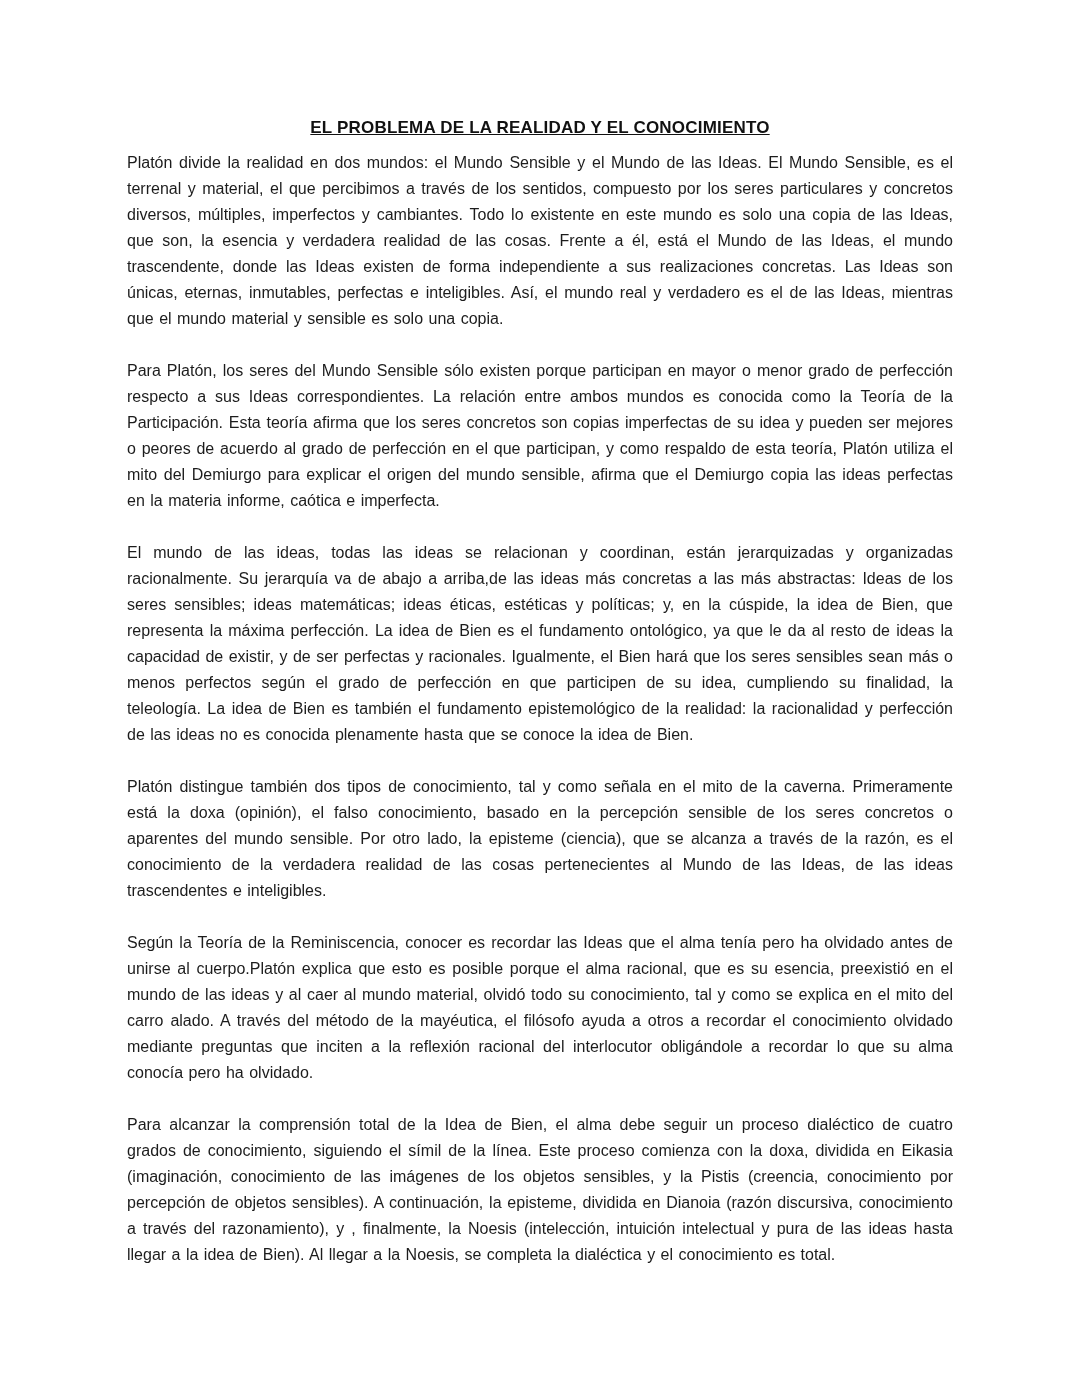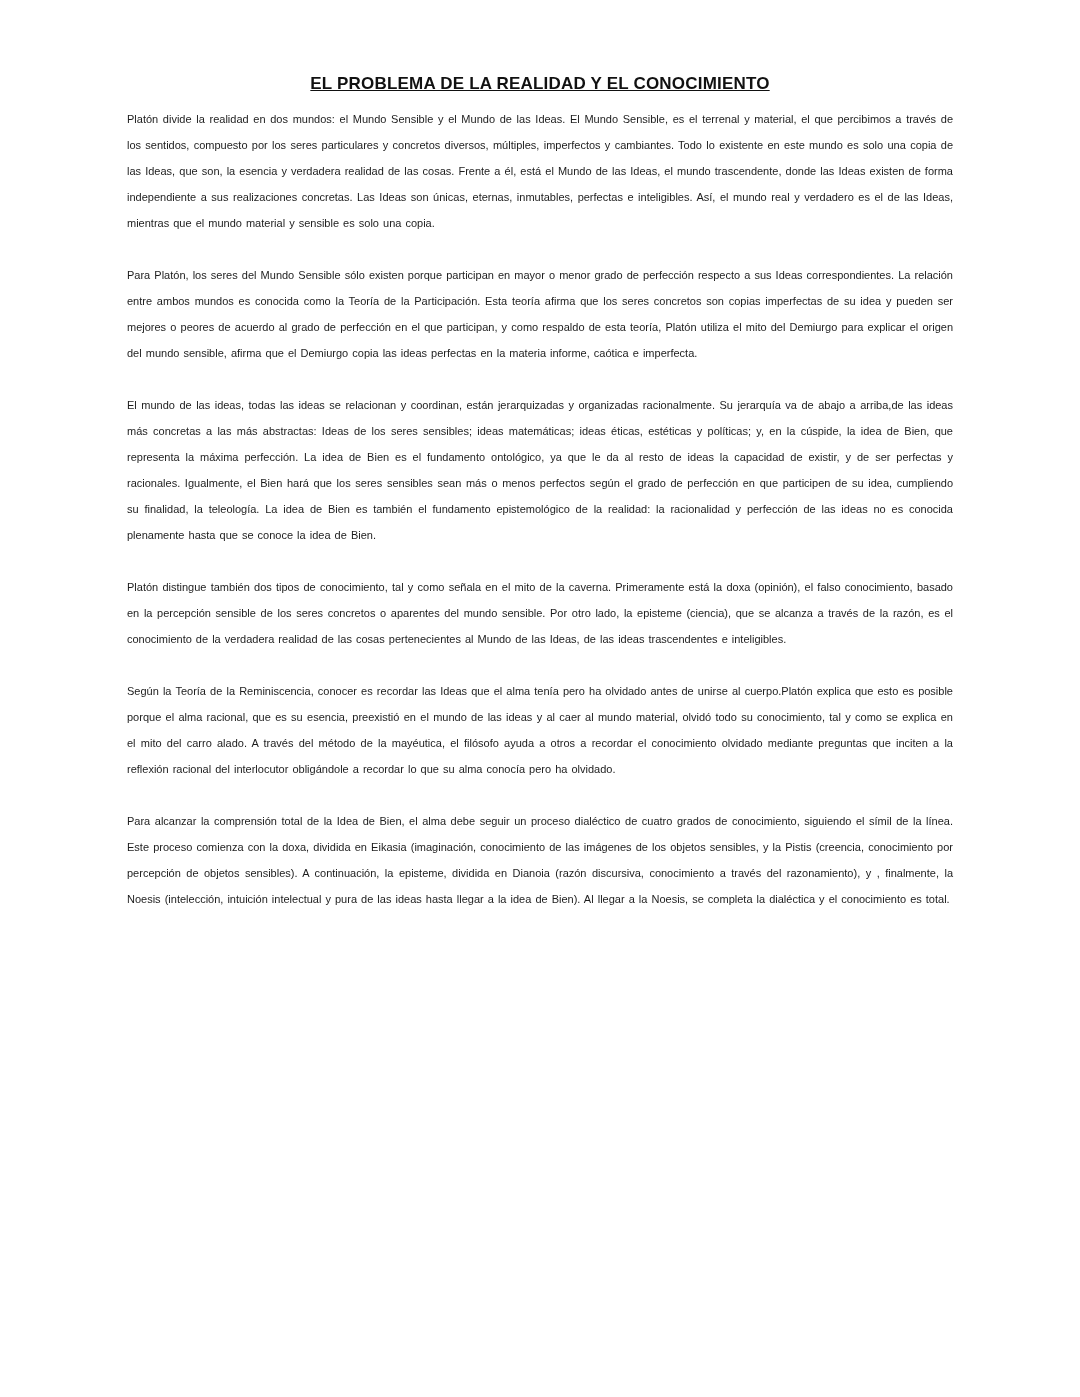--- a/index.html
+++ b/index.html
@@ -4,38 +4,38 @@
 <style>
   html, body {
     margin: 0;
     padding: 0;
     background: #ffffff;
   }
   .page {
     width: 1080px;
     height: 1397px;
     box-sizing: border-box;
-    padding: 74px 127px 40px 127px;
+    padding: 118px 127px 40px 127px;
     background: #ffffff;
     font-family: "Liberation Sans", sans-serif;
     color: #1c1c1c;
     overflow: hidden;
   }
   .doc-title {
     text-align: center;
     font-weight: bold;
     text-decoration: underline;
     font-size: 17px;
     letter-spacing: 0.2px;
     margin: 0 0 12px 0;
     color: #111111;
   }
   .doc p {
     margin: 0 0 26px 0;
-    font-size: 11px;
+    font-size: 16px;
     line-height: 26px;
     text-align: justify;
     word-spacing: 1px;
   }
 </style>
 </head>
 <body>
 
 <div class="page">
   <h1 class="doc-title">EL PROBLEMA DE LA REALIDAD Y EL CONOCIMIENTO</h1>

